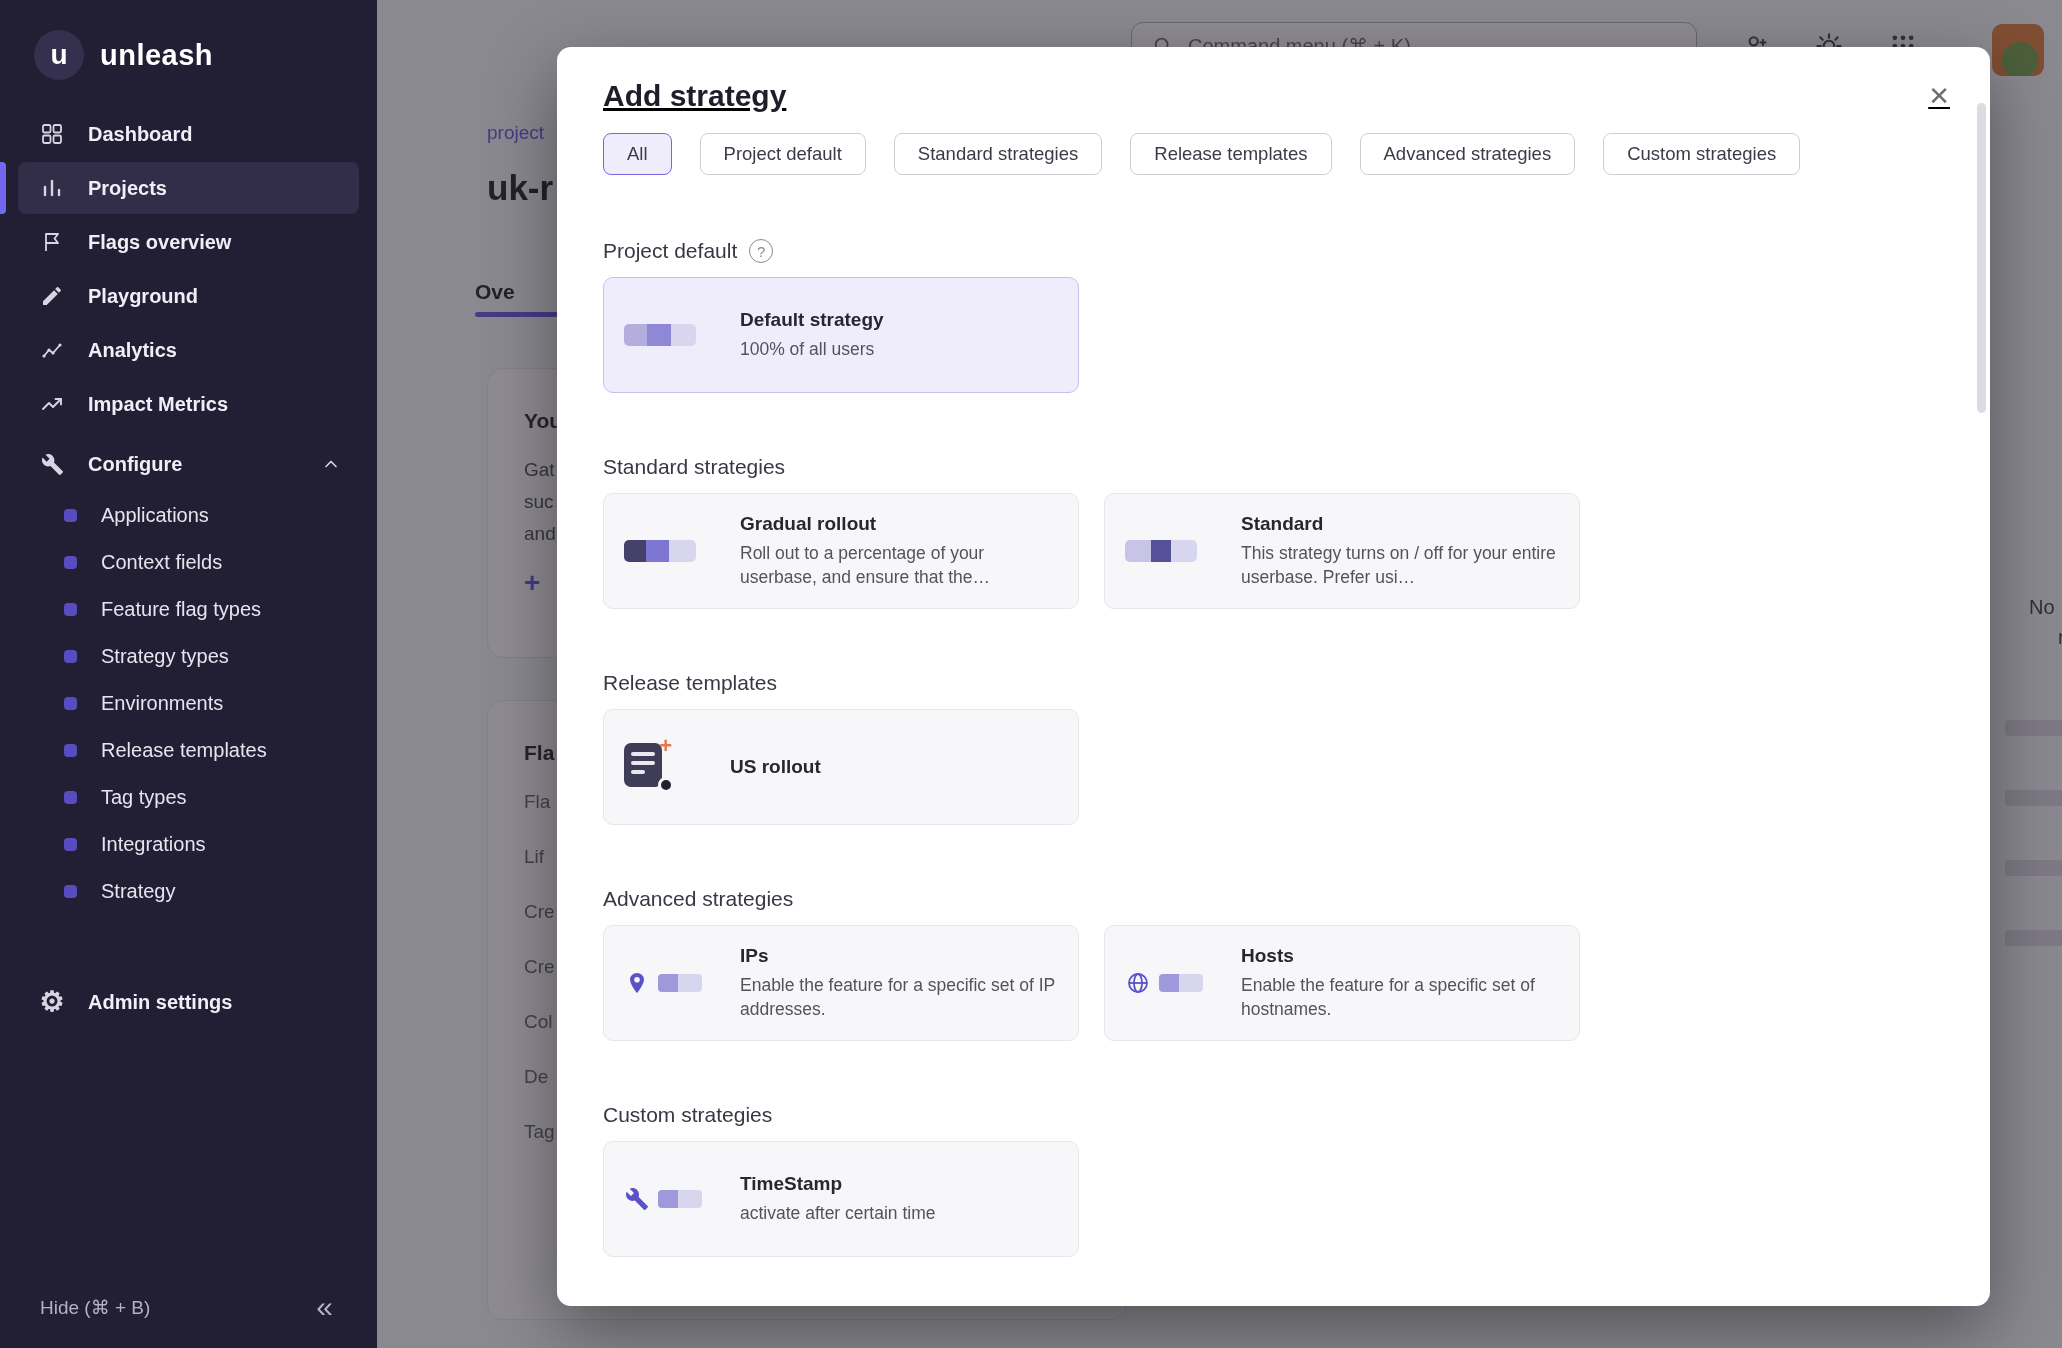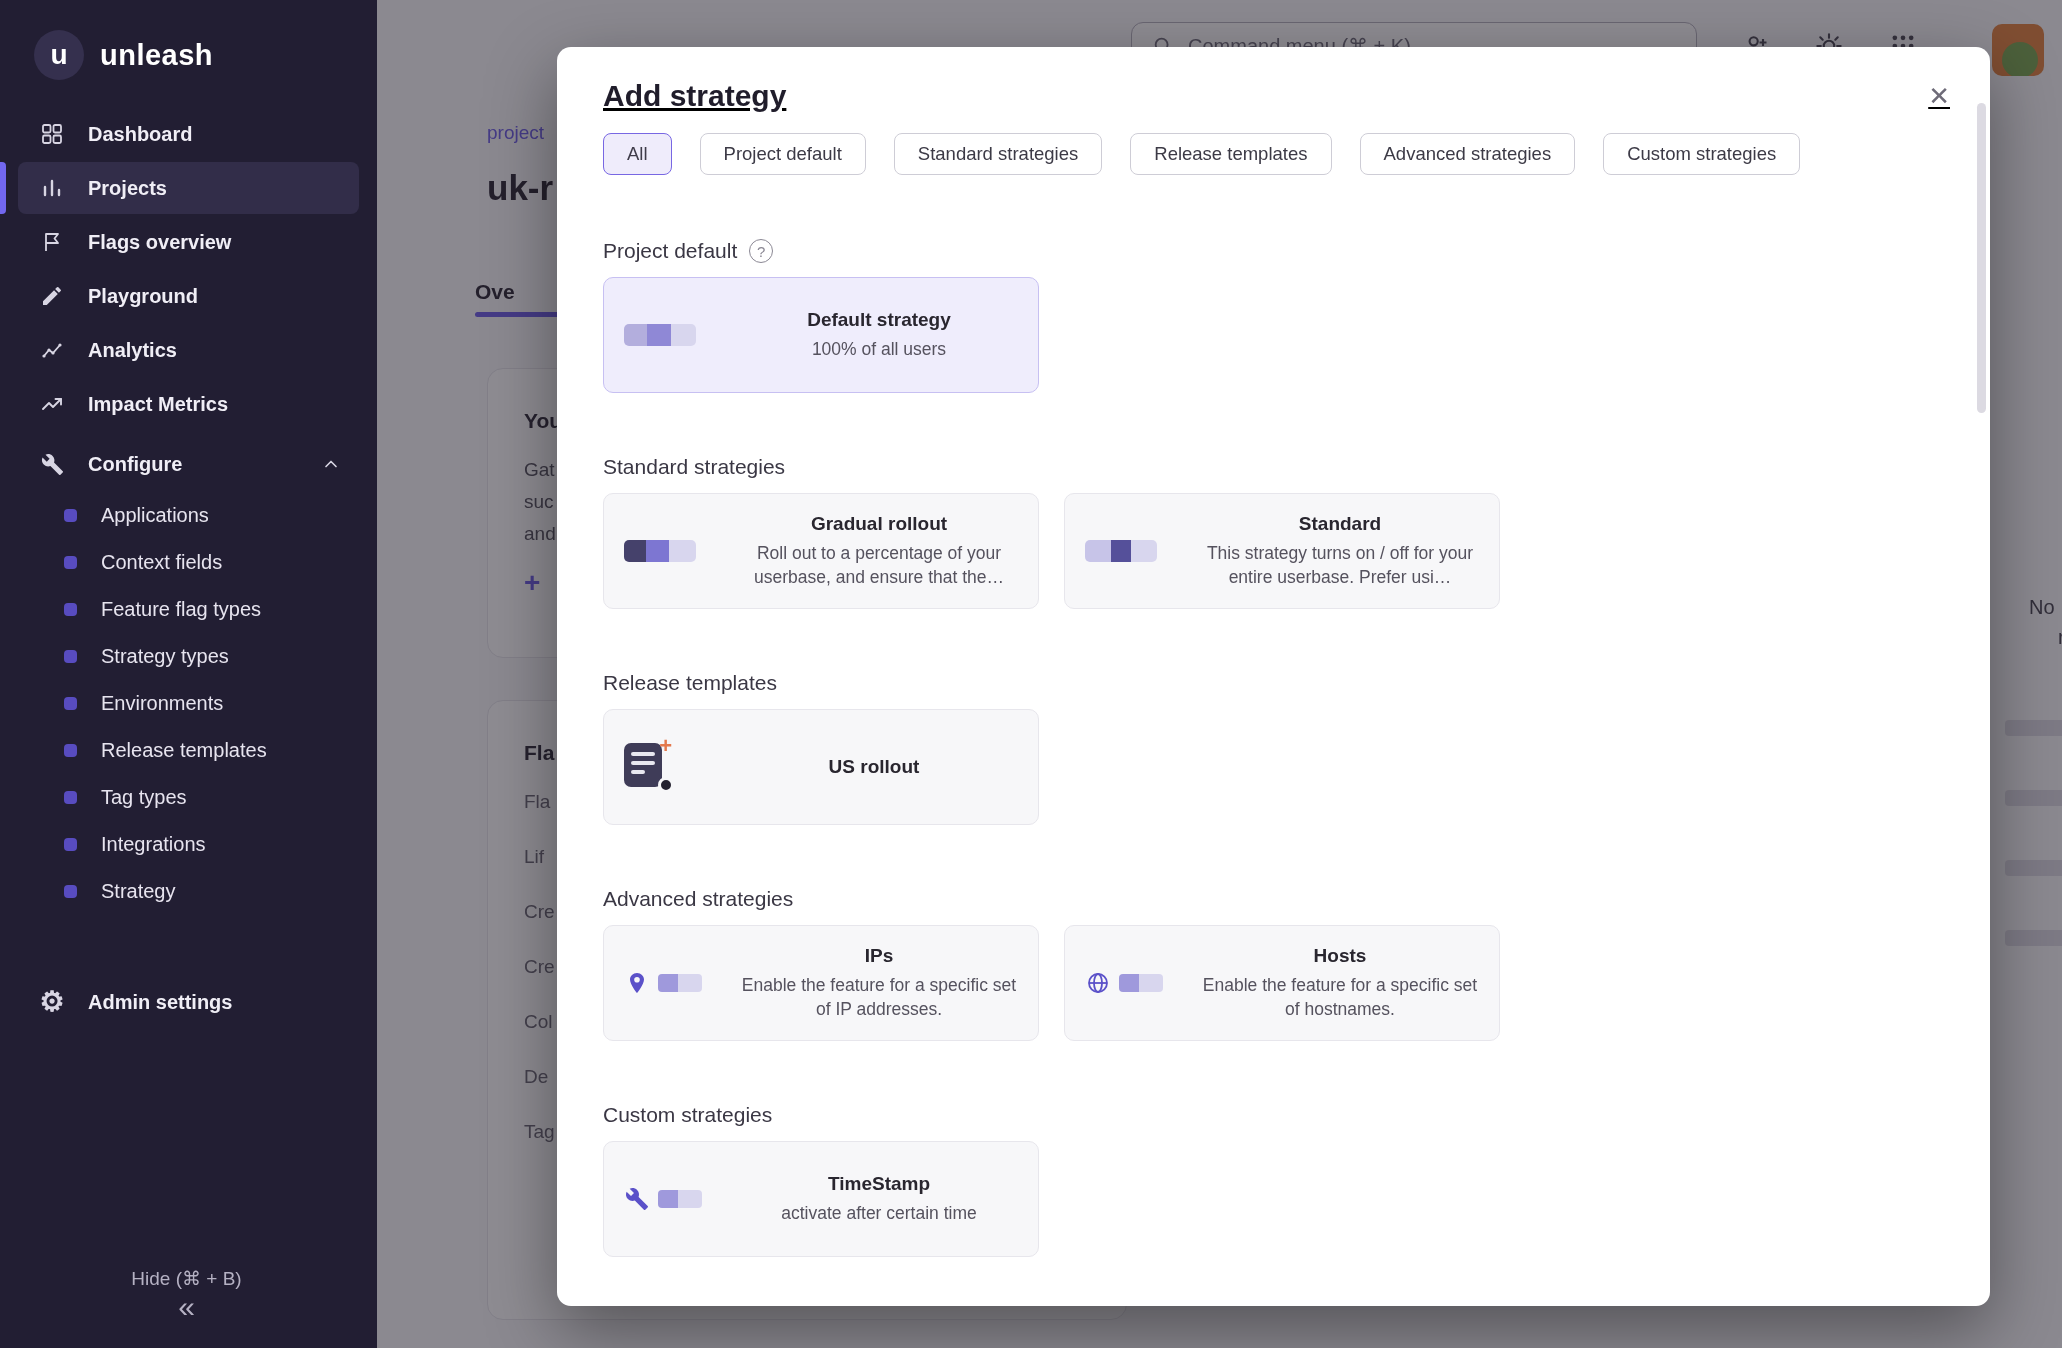--- a/index.html
+++ b/index.html
@@ -18,21 +18,21 @@
   .nav-item.active::before { content:""; position:absolute; left:-18px; top:0; bottom:0; width:6px; background:#7267EF; border-radius:0 4px 4px 0; }
   .nav-icon { width:28px; height:28px; display:flex; align-items:center; justify-content:center; color:#D8D5E3; }
   .nav-icon svg { display:block; }
   .chevron { margin-left:auto; margin-right:18px; display:flex; }
   .configure-wrap { margin-top:8px; }
   .sub-item { display:flex; align-items:center; gap:24px; height:46px; margin:1px 18px; padding-left:46px; border-radius:8px;
               font-size:20px; color:#E7E4EF; cursor:pointer; }
   .bullet { width:13px; height:13px; border-radius:4px; background:#584CC0; flex:0 0 auto; }
   .admin-row { margin-top:62px; }
   .sidebar-footer { position:absolute; left:0; right:0; bottom:24px; display:flex; align-items:center; justify-content:space-between;
-                    padding:0 44px 0 40px; color:#B5B1C3; font-size:19px;flex-direction:column; }
+                    padding:0 44px 0 40px; color:#B5B1C3; font-size:19px; }
   .collapse-icon { font-size:30px; color:#B5B1C3; cursor:pointer; }
   .gear-glyph { font-size:28px; line-height:1; }
 
   
   .page { position:absolute; left:377px; top:0; right:0; bottom:0; background:#F8F8FA; }
   .search-pill { position:absolute; left:754px; top:22px; width:566px; height:48px; border:1px solid #B5B2BF; border-radius:12px;
                  background:#FEFEFE; display:flex; align-items:center; gap:14px; padding:0 20px; color:#6F6C7A; font-size:20px; }
   .tb-icon { position:absolute; top:32px; width:30px; height:30px; color:#4B4855; }
   .avatar { position:absolute; right:18px; top:24px; width:52px; height:52px; border-radius:10px; background:#E2823F; overflow:hidden; }
   .avatar::after { content:""; position:absolute; left:10px; top:18px; width:36px; height:36px; border-radius:50%; background:#7BA651; }
@@ -61,22 +61,22 @@
   .chips { display:flex; gap:28px; padding:20px 46px 0 46px; }
   .chip { height:42px; display:flex; align-items:center; padding:12px 23px; border:1px solid #CECDD6; border-radius:8px; background:#FFFFFF;
           font-size:18.5px; color:#3C3A46; cursor:pointer; white-space:nowrap; }
   .chip.selected { background:#EFECFB; border-color:#7867E3; color:#3F3C4A; }
   .modal-body { padding:0 46px; }
   .section-heading { display:flex; align-items:center; gap:12px; margin-top:60px; font-size:21px; color:#3A3744; height:28px; }
   .section-heading.first { margin-top:62px; }
   .help-circle { width:24px; height:24px; border-radius:50%; border:1.5px solid #8B8894; color:#8B8894; font-size:15px;
                  display:flex; align-items:center; justify-content:center; }
   .card-row { display:flex; gap:25px; margin-top:12px; }
-  .card { width:436px; min-height:116px; background:#F7F7F9; border:1px solid #E7E6EC; border-radius:10px;
-          padding:18px 20px; display:flex; align-items:center; gap:36px; cursor:pointer;text-align:center; }
+  .card { width:476px; min-height:116px; background:#F7F7F9; border:1px solid #E7E6EC; border-radius:10px;
+          padding:18px 20px; display:flex; align-items:center; gap:36px; cursor:pointer; }
   .card.default { background:#EFEDFC; border-color:#C7C0F2; }
   .strategy-icon { width:80px; flex:0 0 80px; display:flex; align-items:center; gap:8px; }
   .bar { width:72px; height:22px; border-radius:5px; overflow:hidden; display:flex; flex:0 0 auto; }
   .bar.small { width:44px; height:18px; border-radius:4px; }
   .seg { height:100%; }
   .card-text { flex:1; min-width:0; }
   .card-title { font-size:19px; font-weight:bold; color:#29262F; margin-bottom:7px; }
   .card-title.solo { margin-bottom:0; }
   .card-desc { font-size:17.5px; color:#55525E; line-height:1.33; }
   .template-icon { position:relative; width:46px; height:48px; flex:0 0 46px; margin-right:24px; }

